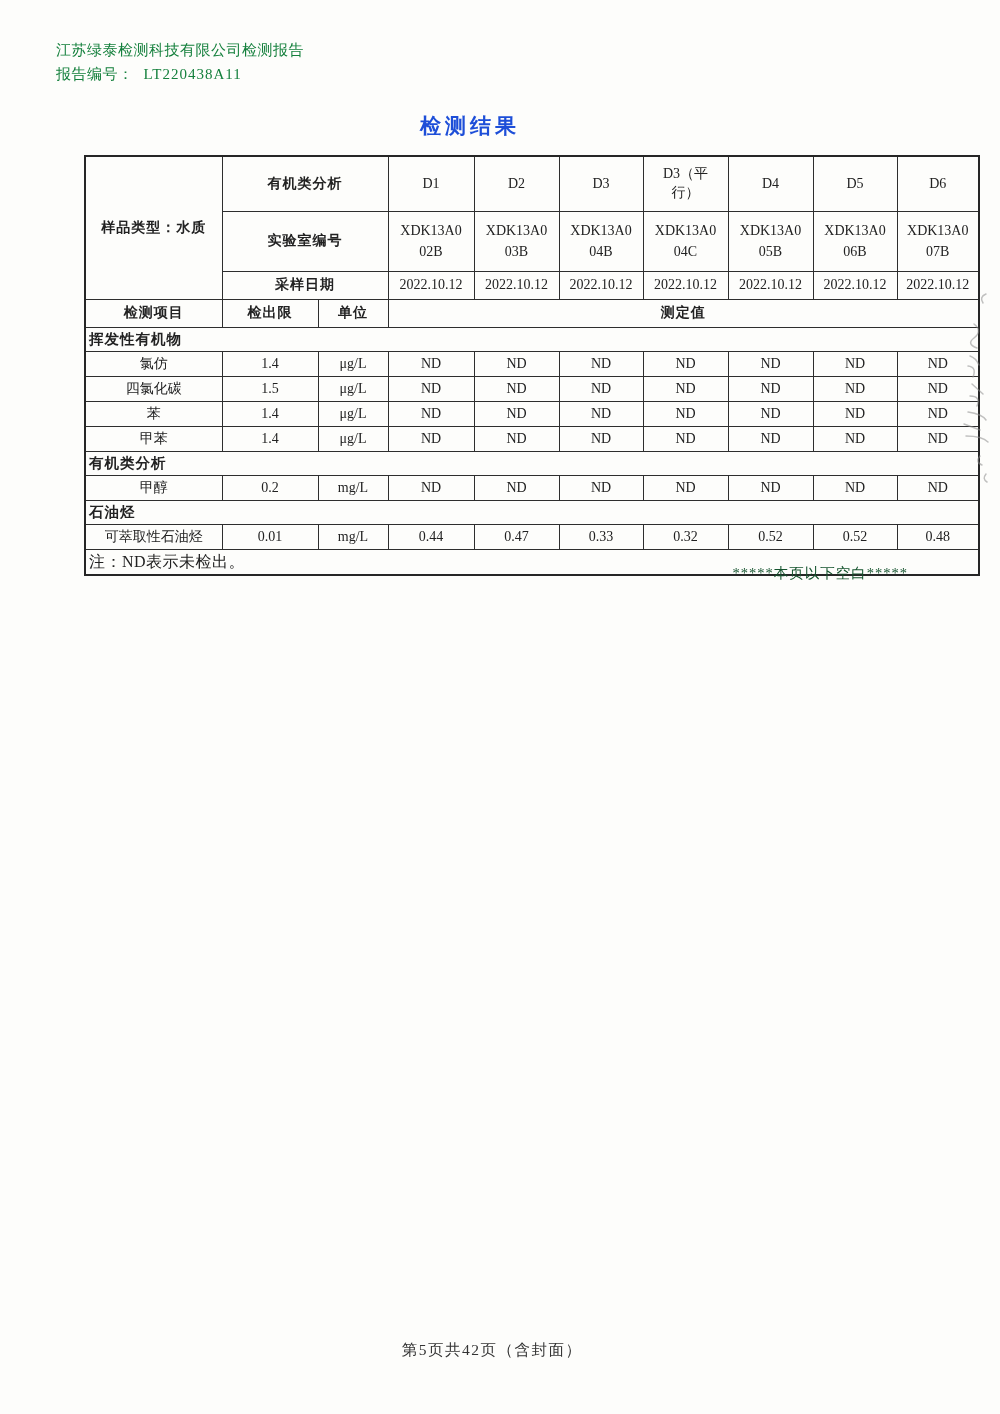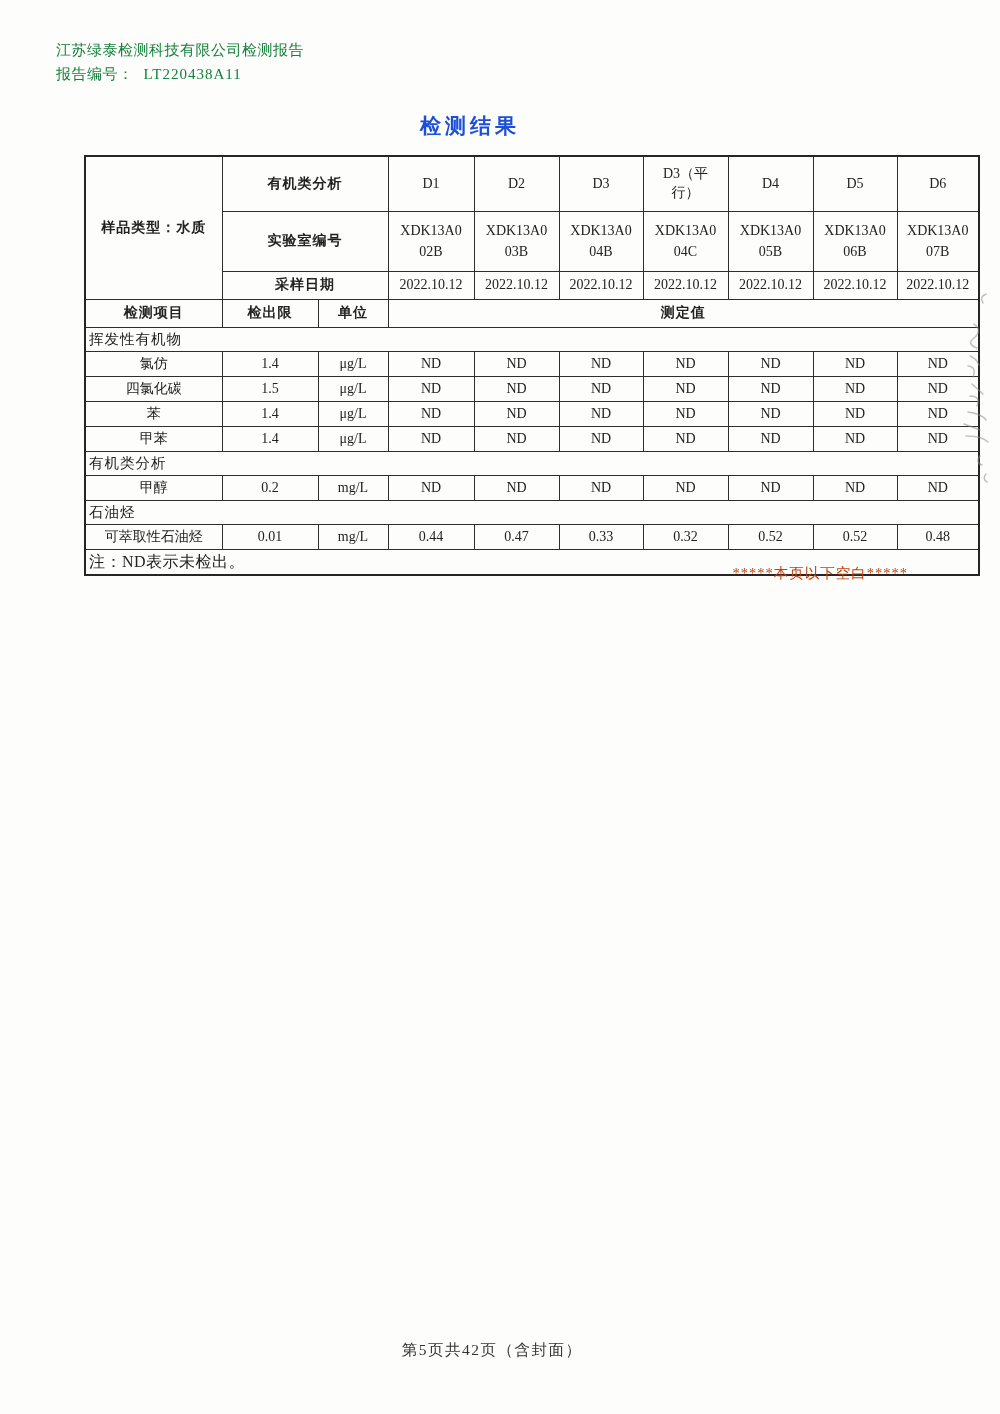--- a/index.html
+++ b/index.html
@@ -66,21 +66,21 @@
   td.hb { font-weight: bold; font-size: 14.5px; letter-spacing: 1px; }
   td.sample-type {
     text-align: left;
     padding-left: 10px;
     font-weight: bold;
     font-size: 15px;
     letter-spacing: 1px;
   }
   tr.sec td {
     text-align: left;
-    font-weight: normal;
+    font-weight: bold;
     padding-left: 3px;
     font-size: 14.5px;
     letter-spacing: 1px;
   }
   tr.noterow td {
     text-align: left;
     padding-left: 3px;
     font-size: 16px;
     letter-spacing: 0.5px;
   }
@@ -89,21 +89,21 @@
   td.date-cell { font-size: 13px; padding: 0; letter-spacing: 0; }
   .blank-note {
     position: absolute;
     top: 564px;
     left: 84px;
     width: 894px;
     text-align: right;
     padding-right: 70px;
     box-sizing: border-box;
     font-size: 14.5px;
-    color: #c2410c;
+    color: #14532d;
     letter-spacing: 1px;
   }
   .page-footer {
     position: absolute;
     top: 1340px;
     left: 0;
     width: 984px;
     text-align: center;
     font-size: 15.5px;
     color: #333;

